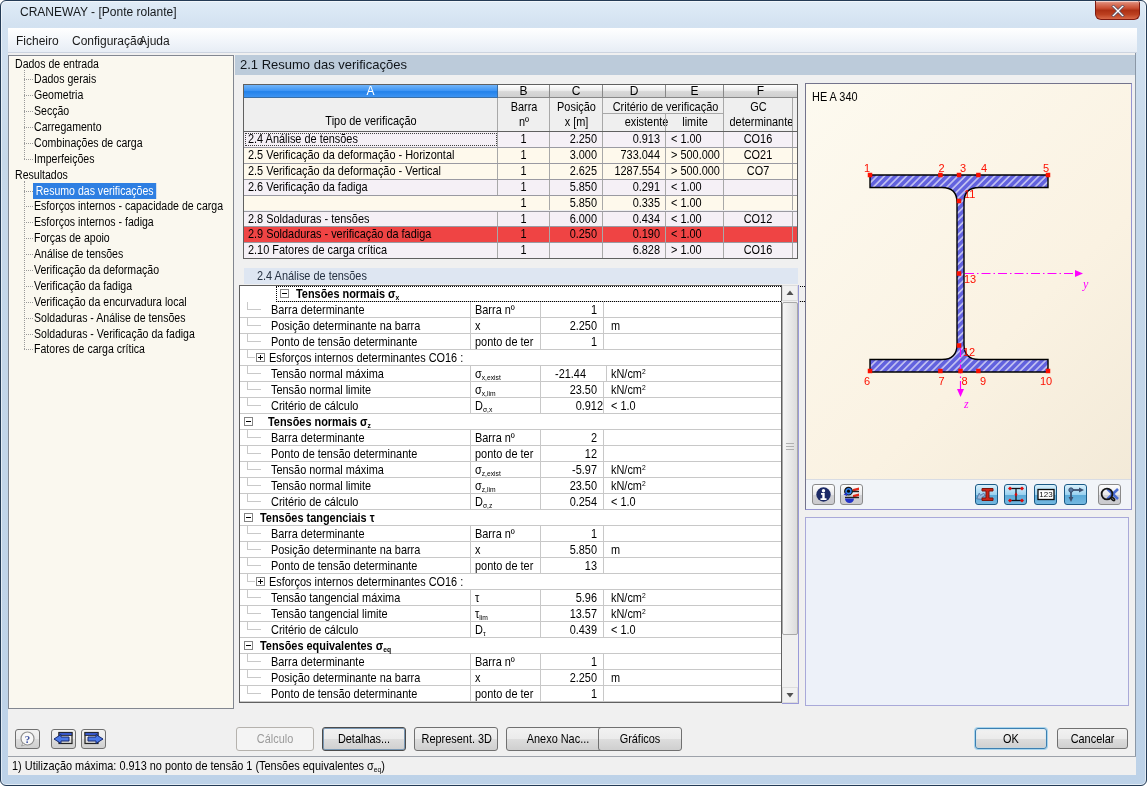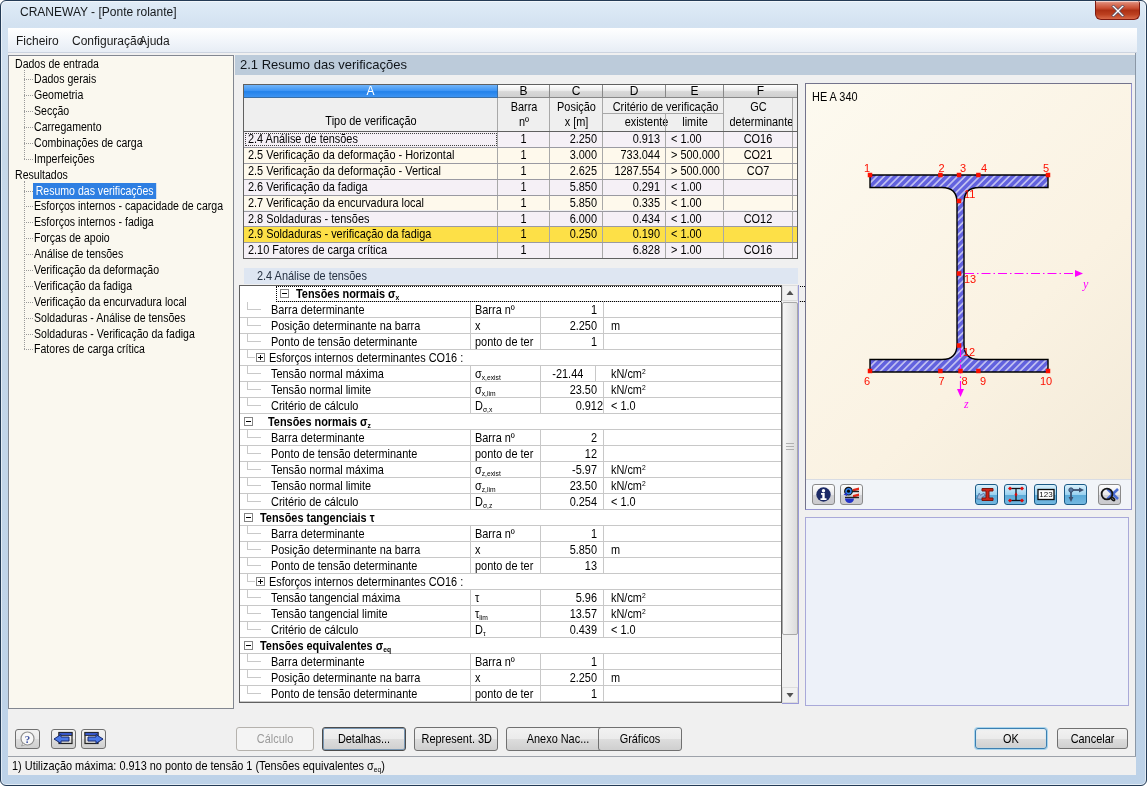--- a/index.html
+++ b/index.html
@@ -274,23 +274,20 @@
           </div>
           <div class="uc ce">
             <span class="nw">&lt; 1.00</span>
           </div>
           <div class="uc cf">
             <span class="nw nwc"></span>
           </div>
           <div class="uc cg"></div>
       </div>
       <div class="urow" style="top:109.6px;background:#fef9ec;">
-        <div class="uc ca" style="">
-            <span class="nw">2.7 Verificação da encurvadura local</span>
-          </div>
           <div class="uc cb">
             <span class="nw nwc">1</span>
           </div>
           <div class="uc cc">
             <span class="nw nwr">5.850</span>
           </div>
           <div class="uc cd">
             <span class="nw nwr">0.335</span>
           </div>
           <div class="uc ce">
@@ -315,21 +312,21 @@
             <span class="nw nwr">0.434</span>
           </div>
           <div class="uc ce">
             <span class="nw">&lt; 1.00</span>
           </div>
           <div class="uc cf">
             <span class="nw nwc">CO12</span>
           </div>
           <div class="uc cg"></div>
       </div>
-      <div class="urow" style="top:141.4px;background:#fde047;">
+      <div class="urow" style="top:141.4px;background:#ef4444;">
         <div class="uc ca" style="">
             <span class="nw">2.9 Soldaduras - verificação da fadiga</span>
           </div>
           <div class="uc cb">
             <span class="nw nwc">1</span>
           </div>
           <div class="uc cc">
             <span class="nw nwr">0.250</span>
           </div>
           <div class="uc cd">
@@ -433,21 +430,21 @@
           </div>
       </div>
       <div class="drow" style="top:80px;">
         <div class="branch"></div>
           <div class="dc dsep" style="left:0;width:231px;padding-left:31px;">
             <span class="nw">Tensão normal máxima</span>
           </div>
           <div class="dc dsep" style="left:231px;width:70px;padding-left:4px;">
             <span class="nw">σ<sub>x,exist</sub></span>
           </div>
-          <div class="dc dsep" style="left:293px;width:63px;text-align:center;padding-right:2px;">
+          <div class="dc dsep" style="left:304px;width:63px;text-align:right;padding-right:20px;">
             <span class="nw nwr">-21.44</span>
           </div>
           <div class="dc" style="left:364px;width:177px;padding-left:7px;">
             <span class="nw">kN/cm<sup>2</sup></span>
           </div>
       </div>
       <div class="drow" style="top:96px;">
         <div class="branch"></div>
           <div class="dc dsep" style="left:0;width:231px;padding-left:31px;">
             <span class="nw">Tensão normal limite</span>

